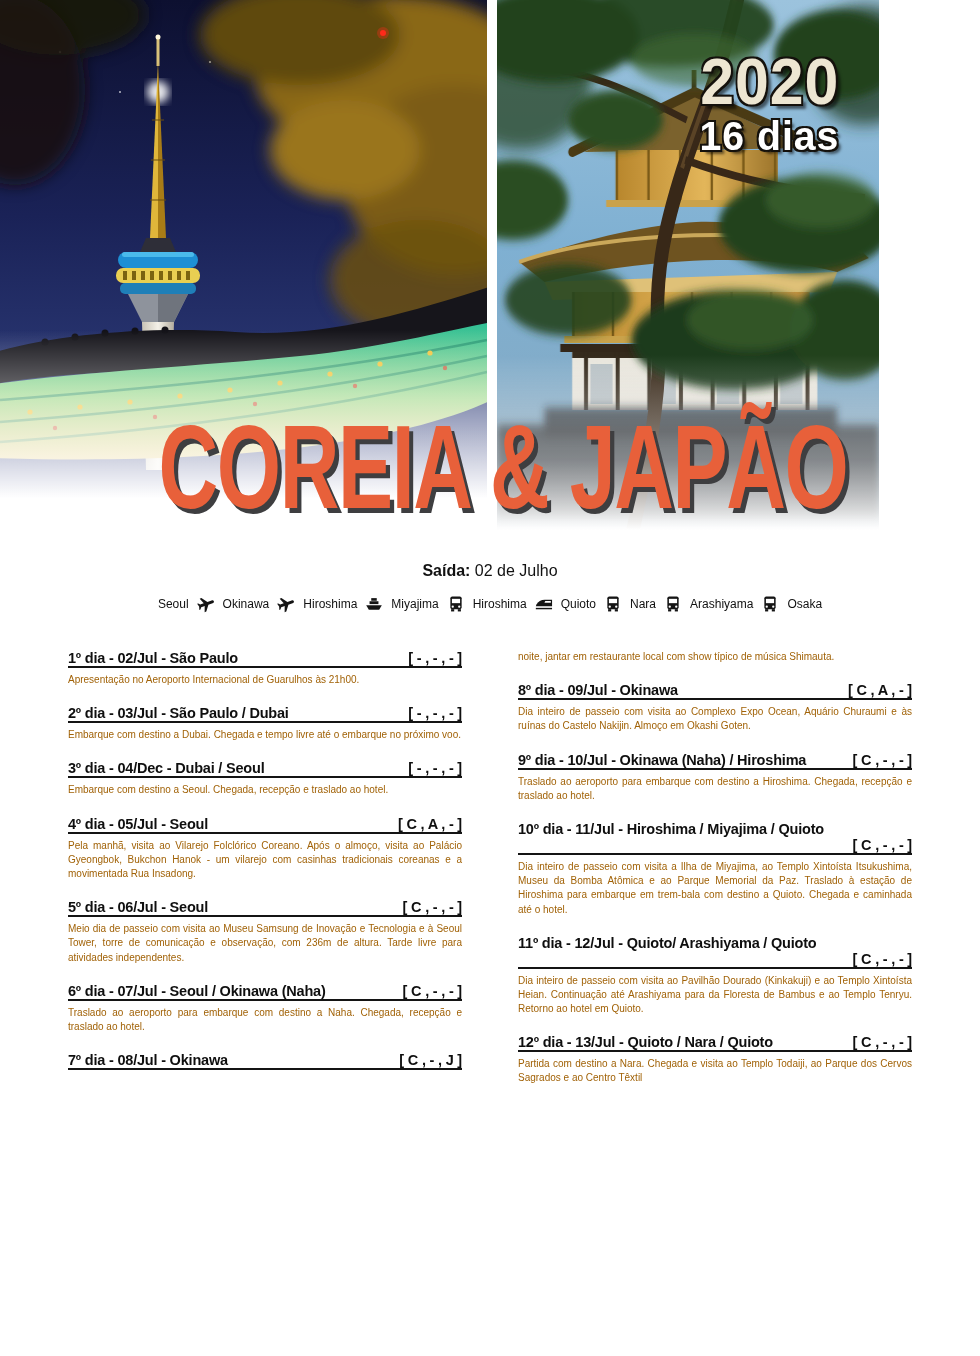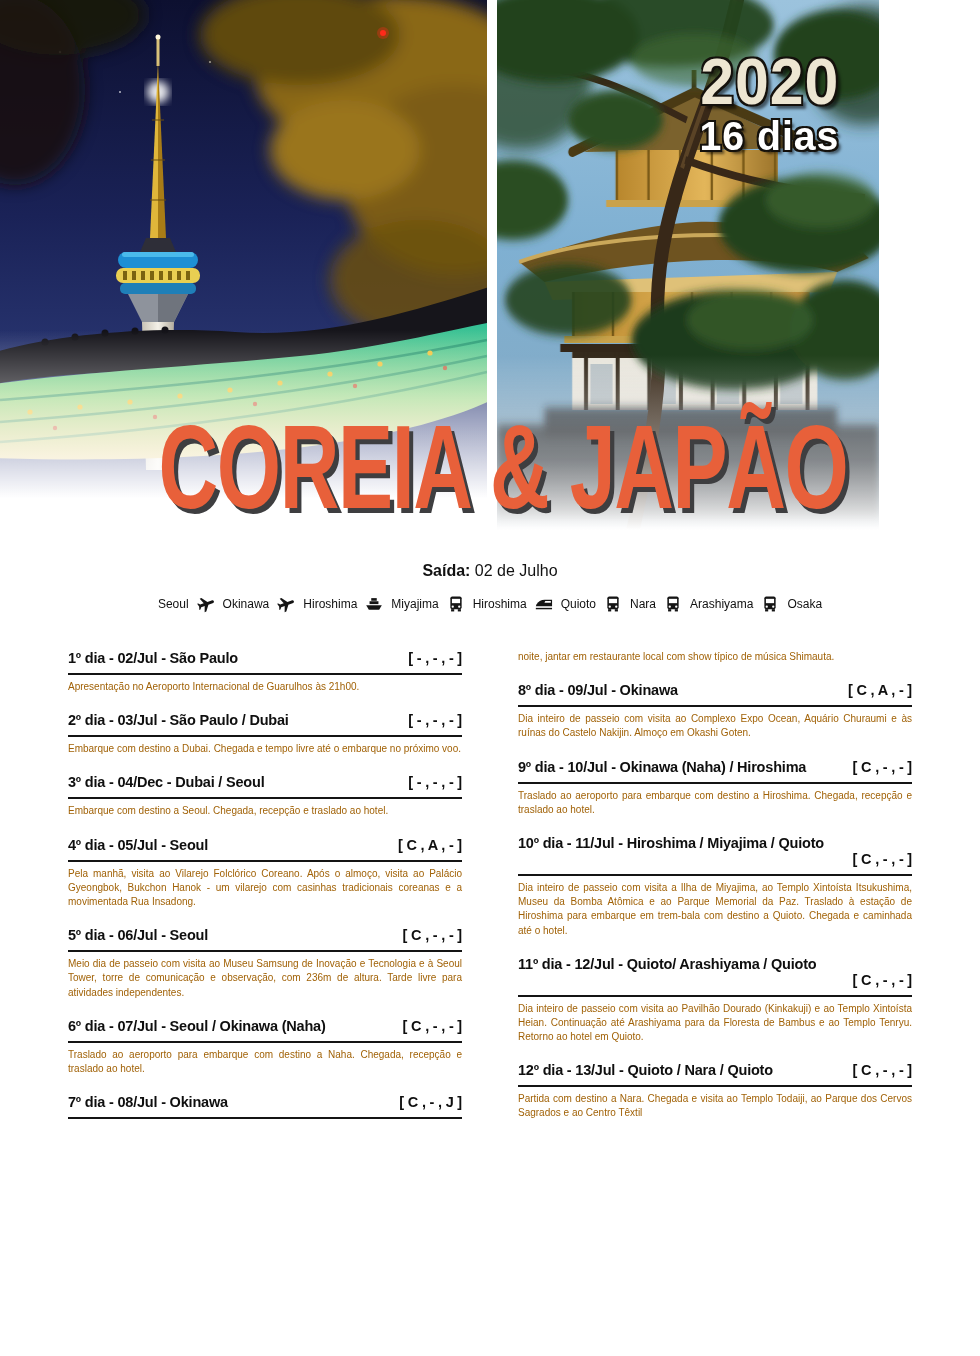--- a/index.html
+++ b/index.html
@@ -51,21 +51,21 @@
     gap:8px;font-size:12px;color:#111;
   }
   .route .stop{white-space:nowrap;}
   .ricon{width:18px;height:18px;flex:0 0 auto;fill:#151515;}
   
   .columns{display:flex;gap:56px;padding:0 68px;margin-top:37px;}
   .col{flex:1;min-width:0;}
   .day{margin-bottom:18px;}
   .day-header{
     display:flex;flex-wrap:wrap;align-items:flex-start;
-    border-bottom:2.5px solid #141414;padding-bottom:7px;
+    border-bottom:2.5px solid #141414;padding-bottom:0;
     font-weight:bold;font-size:14.5px;letter-spacing:-.2px;color:#0f0f0f;
   }
   .day-title{white-space:nowrap;}
   .day-meals{margin-left:auto;white-space:nowrap;}
   .two-line .day-meals{flex-basis:100%;text-align:right;margin-left:0;}
   .day-body{
     margin:5px 0 0 0;text-align:justify;
     font-size:10px;line-height:1.42;color:#a16207;
   }
   .continuation{margin:0 0 18px 0;}

